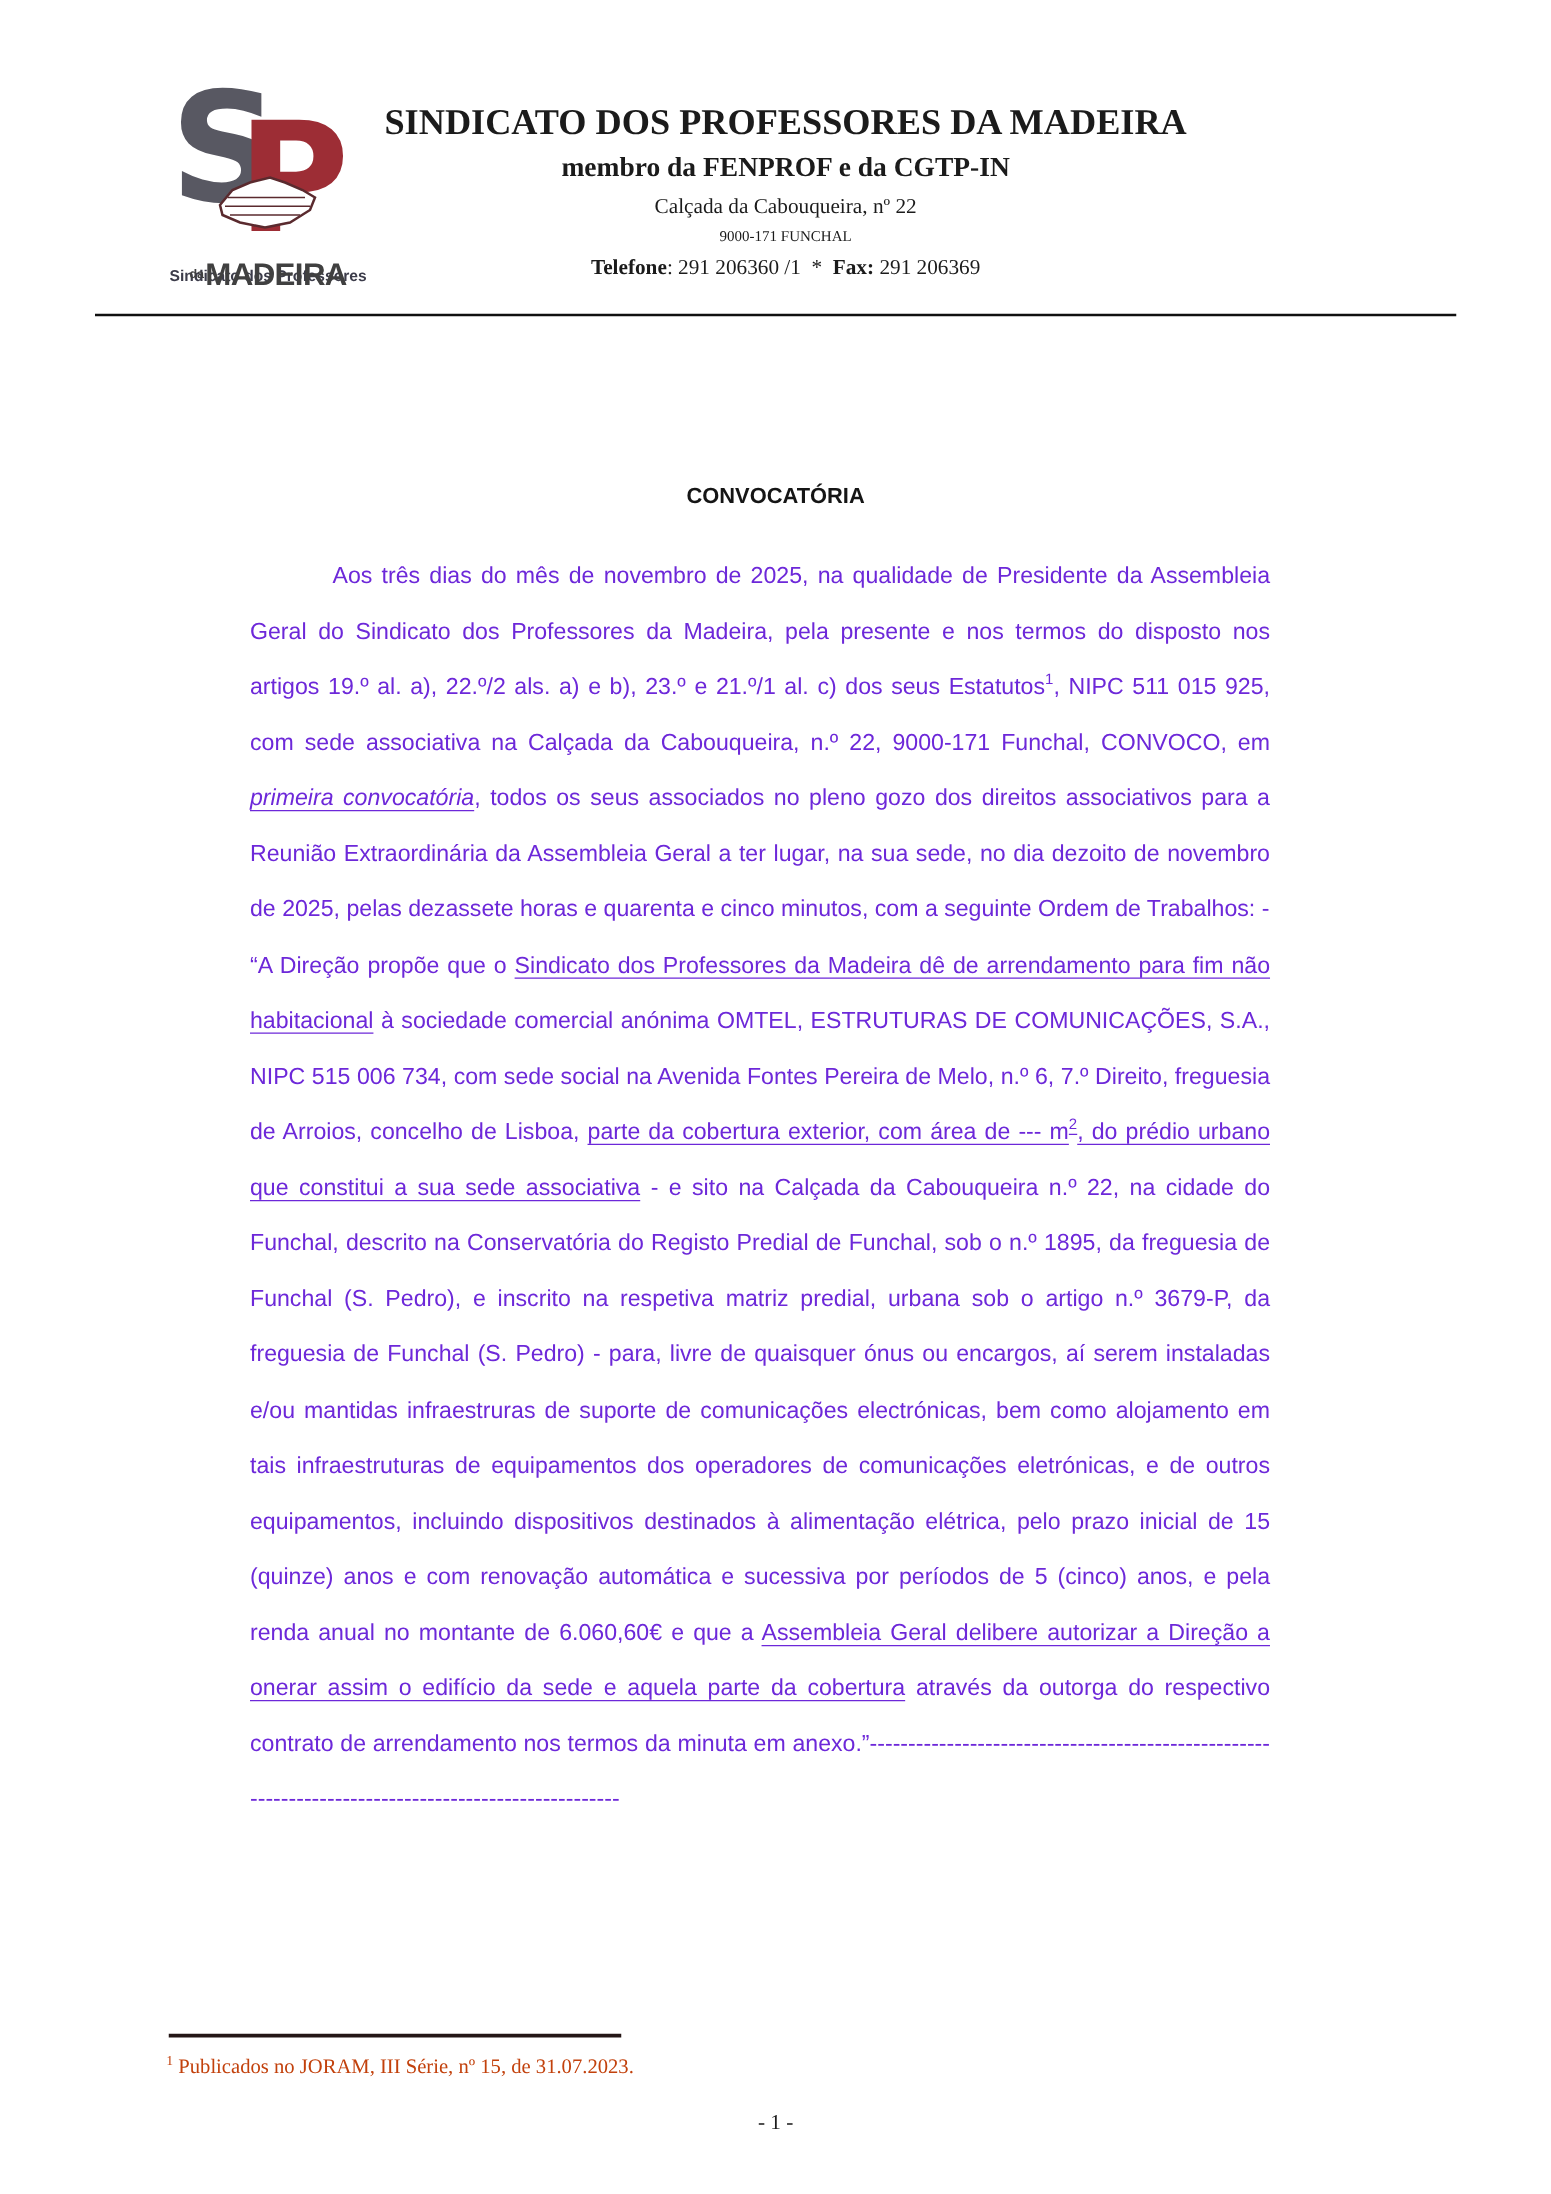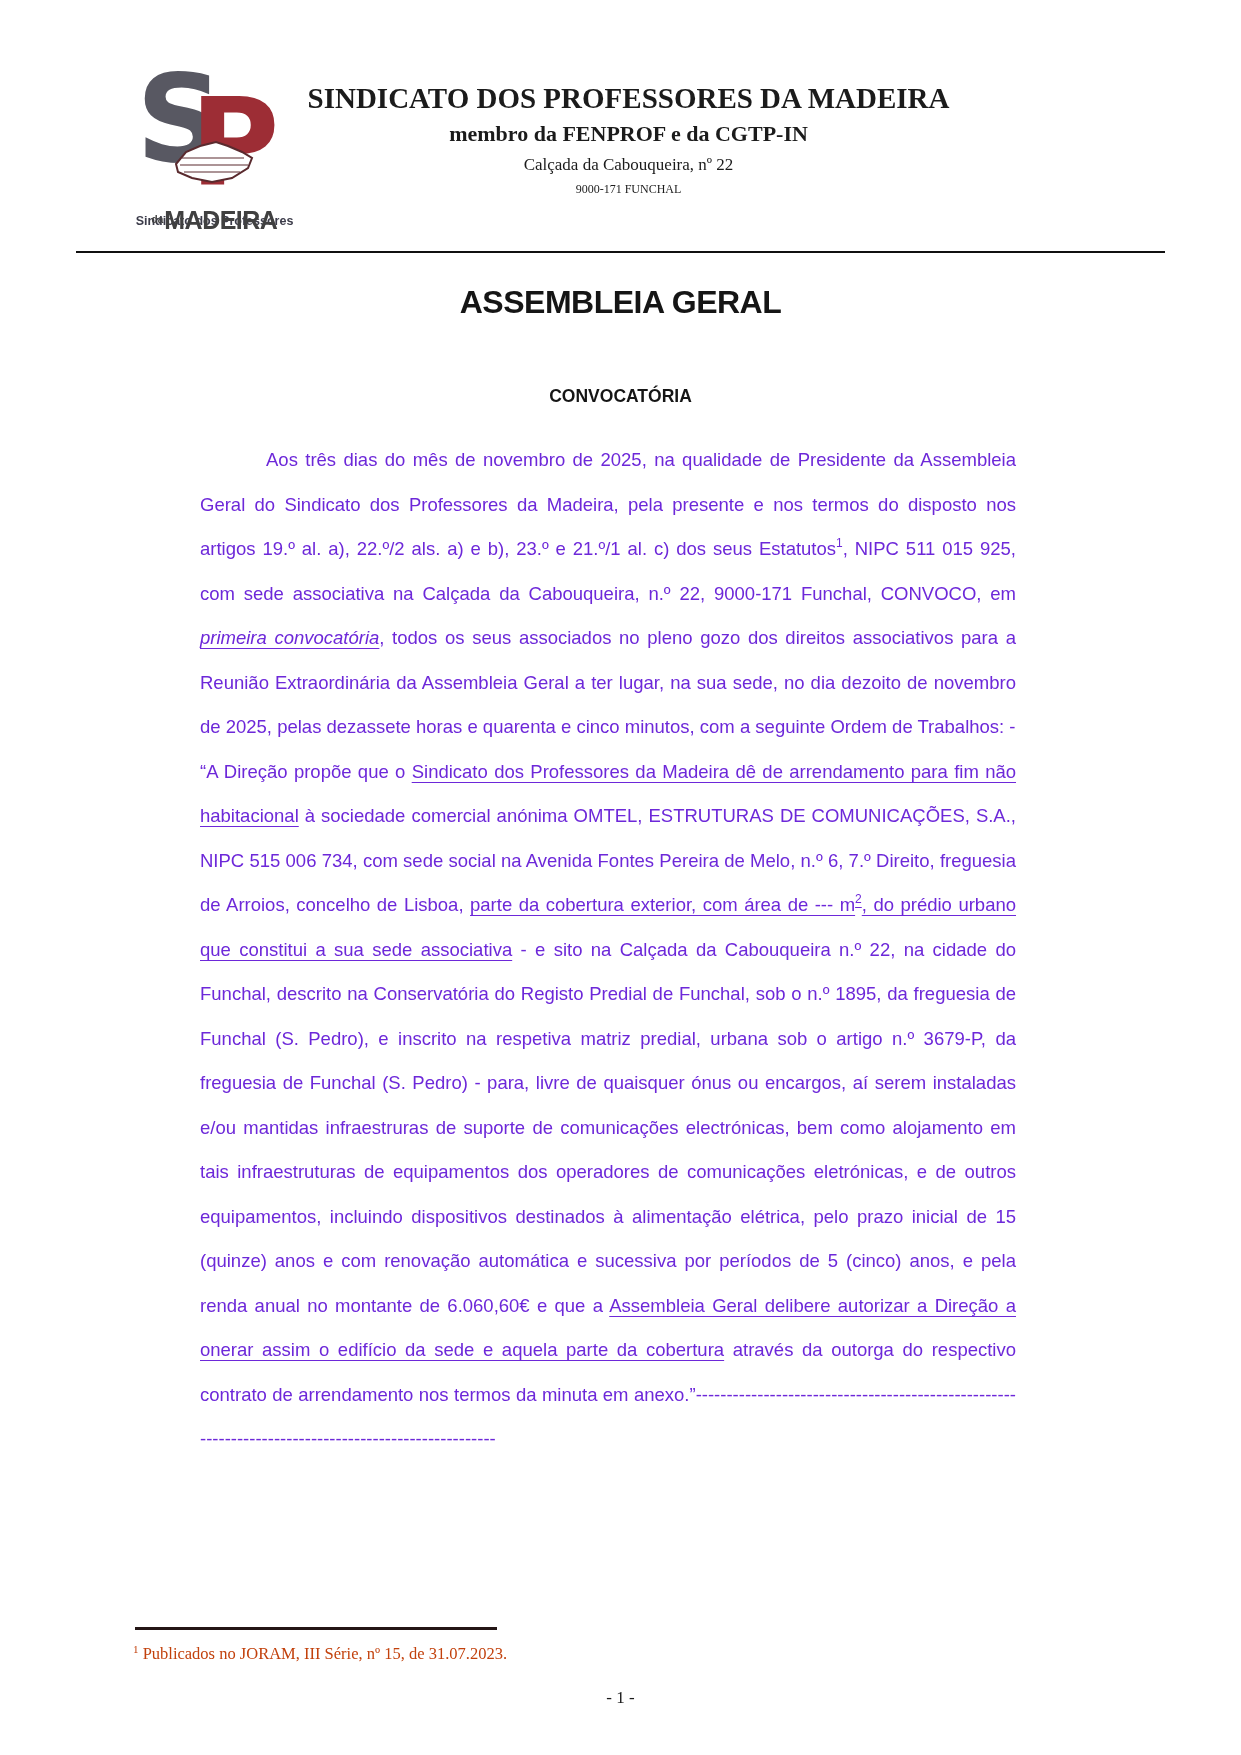--- a/index.html
+++ b/index.html
@@ -126,25 +126,27 @@
     <div class="logo-caption2">
       <span class="da">da</span><span class="madeira">MADEIRA</span>
     </div>
   </div>
 
   <div class="header-text">
     <div class="org-name">SINDICATO DOS PROFESSORES DA MADEIRA</div>
     <div class="membership">membro da FENPROF e da CGTP-IN</div>
     <div class="addr1">Calçada da Cabouqueira, nº 22</div>
     <div class="addr2">9000-171 FUNCHAL</div>
+    <div class="contact">
+      <b>Telefone</b><span>: 291 206360 /1</span>&nbsp;&nbsp;<span>*</span>&nbsp;&nbsp;<b>Fax:</b> <span>291 206369</span>
+    </div>
   </div>
 
   <hr class="header-rule">
 
-  <div class="doc-title">ASSEMBLEIA GERAL</div>
   <div class="doc-subtitle">CONVOCATÓRIA</div>
 
   <div class="body-text">
     <p class="p-main"><span>Aos três dias do mês de novembro de 2025, na qualidade de Presidente da Assembleia Geral do Sindicato dos Professores da Madeira, pela presente e nos termos do disposto nos artigos 19.º al. a), 22.º/2 als. a) e b), 23.º e 21.º/1 al. c) dos seus Estatutos</span><sup class="fn">1</sup><span>, NIPC 511 015 925, com sede associativa na Calçada da Cabouqueira, n.º 22, 9000-171 Funchal, CONVOCO, em </span><span class="it u">primeira convocatória</span><span>, todos os seus associados no pleno gozo dos direitos associativos para a Reunião Extraordinária da Assembleia Geral a ter lugar, na sua sede, no dia dezoito de novembro de 2025, pelas dezassete horas e quarenta e cinco minutos, com a seguinte Ordem de Trabalhos: -</span></p>
 
 
     <p class="p-quote"><span>“A Direção propõe que o </span><span class="u">Sindicato dos Professores da Madeira dê de arrendamento para fim não habitacional</span><span> à sociedade comercial anónima OMTEL, ESTRUTURAS DE COMUNICAÇÕES, S.A., NIPC 515 006 734, com sede social na Avenida Fontes Pereira de Melo, n.º 6, 7.º Direito, freguesia de Arroios, concelho de Lisboa, </span><span class="u">parte da cobertura exterior, com área de --- m</span><sup class="fn u">2</sup><span class="u">, do prédio urbano que constitui a sua sede associativa</span><span> - e sito na Calçada da Cabouqueira n.º 22, na cidade do Funchal, descrito na Conservatória do Registo Predial de Funchal, sob o n.º 1895, da freguesia de Funchal (S. Pedro), e inscrito na respetiva matriz predial, urbana sob o artigo n.º 3679-P, da freguesia de Funchal (S. Pedro) - para, livre de quaisquer ónus ou encargos, aí serem instaladas e/ou mantidas infraestruras de suporte de comunicações electrónicas, bem como alojamento em tais infraestruturas de equipamentos dos operadores de comunicações eletrónicas, e de outros equipamentos, incluindo dispositivos destinados à alimentação elétrica, pelo prazo inicial de 15 (quinze) anos e com renovação automática e sucessiva por períodos de 5 (cinco) anos, e pela renda anual no montante de 6.060,60€ e que a </span><span class="u">Assembleia Geral delibere autorizar a Direção a onerar assim o edifício da sede e aquela parte da cobertura</span><span> através da outorga do respectivo contrato de arrendamento nos termos da minuta em anexo.”</span><span>----------------------------------------------------------------------------------------------------</span></p>
   </div>
 
   <div class="footnote-rule"></div>

